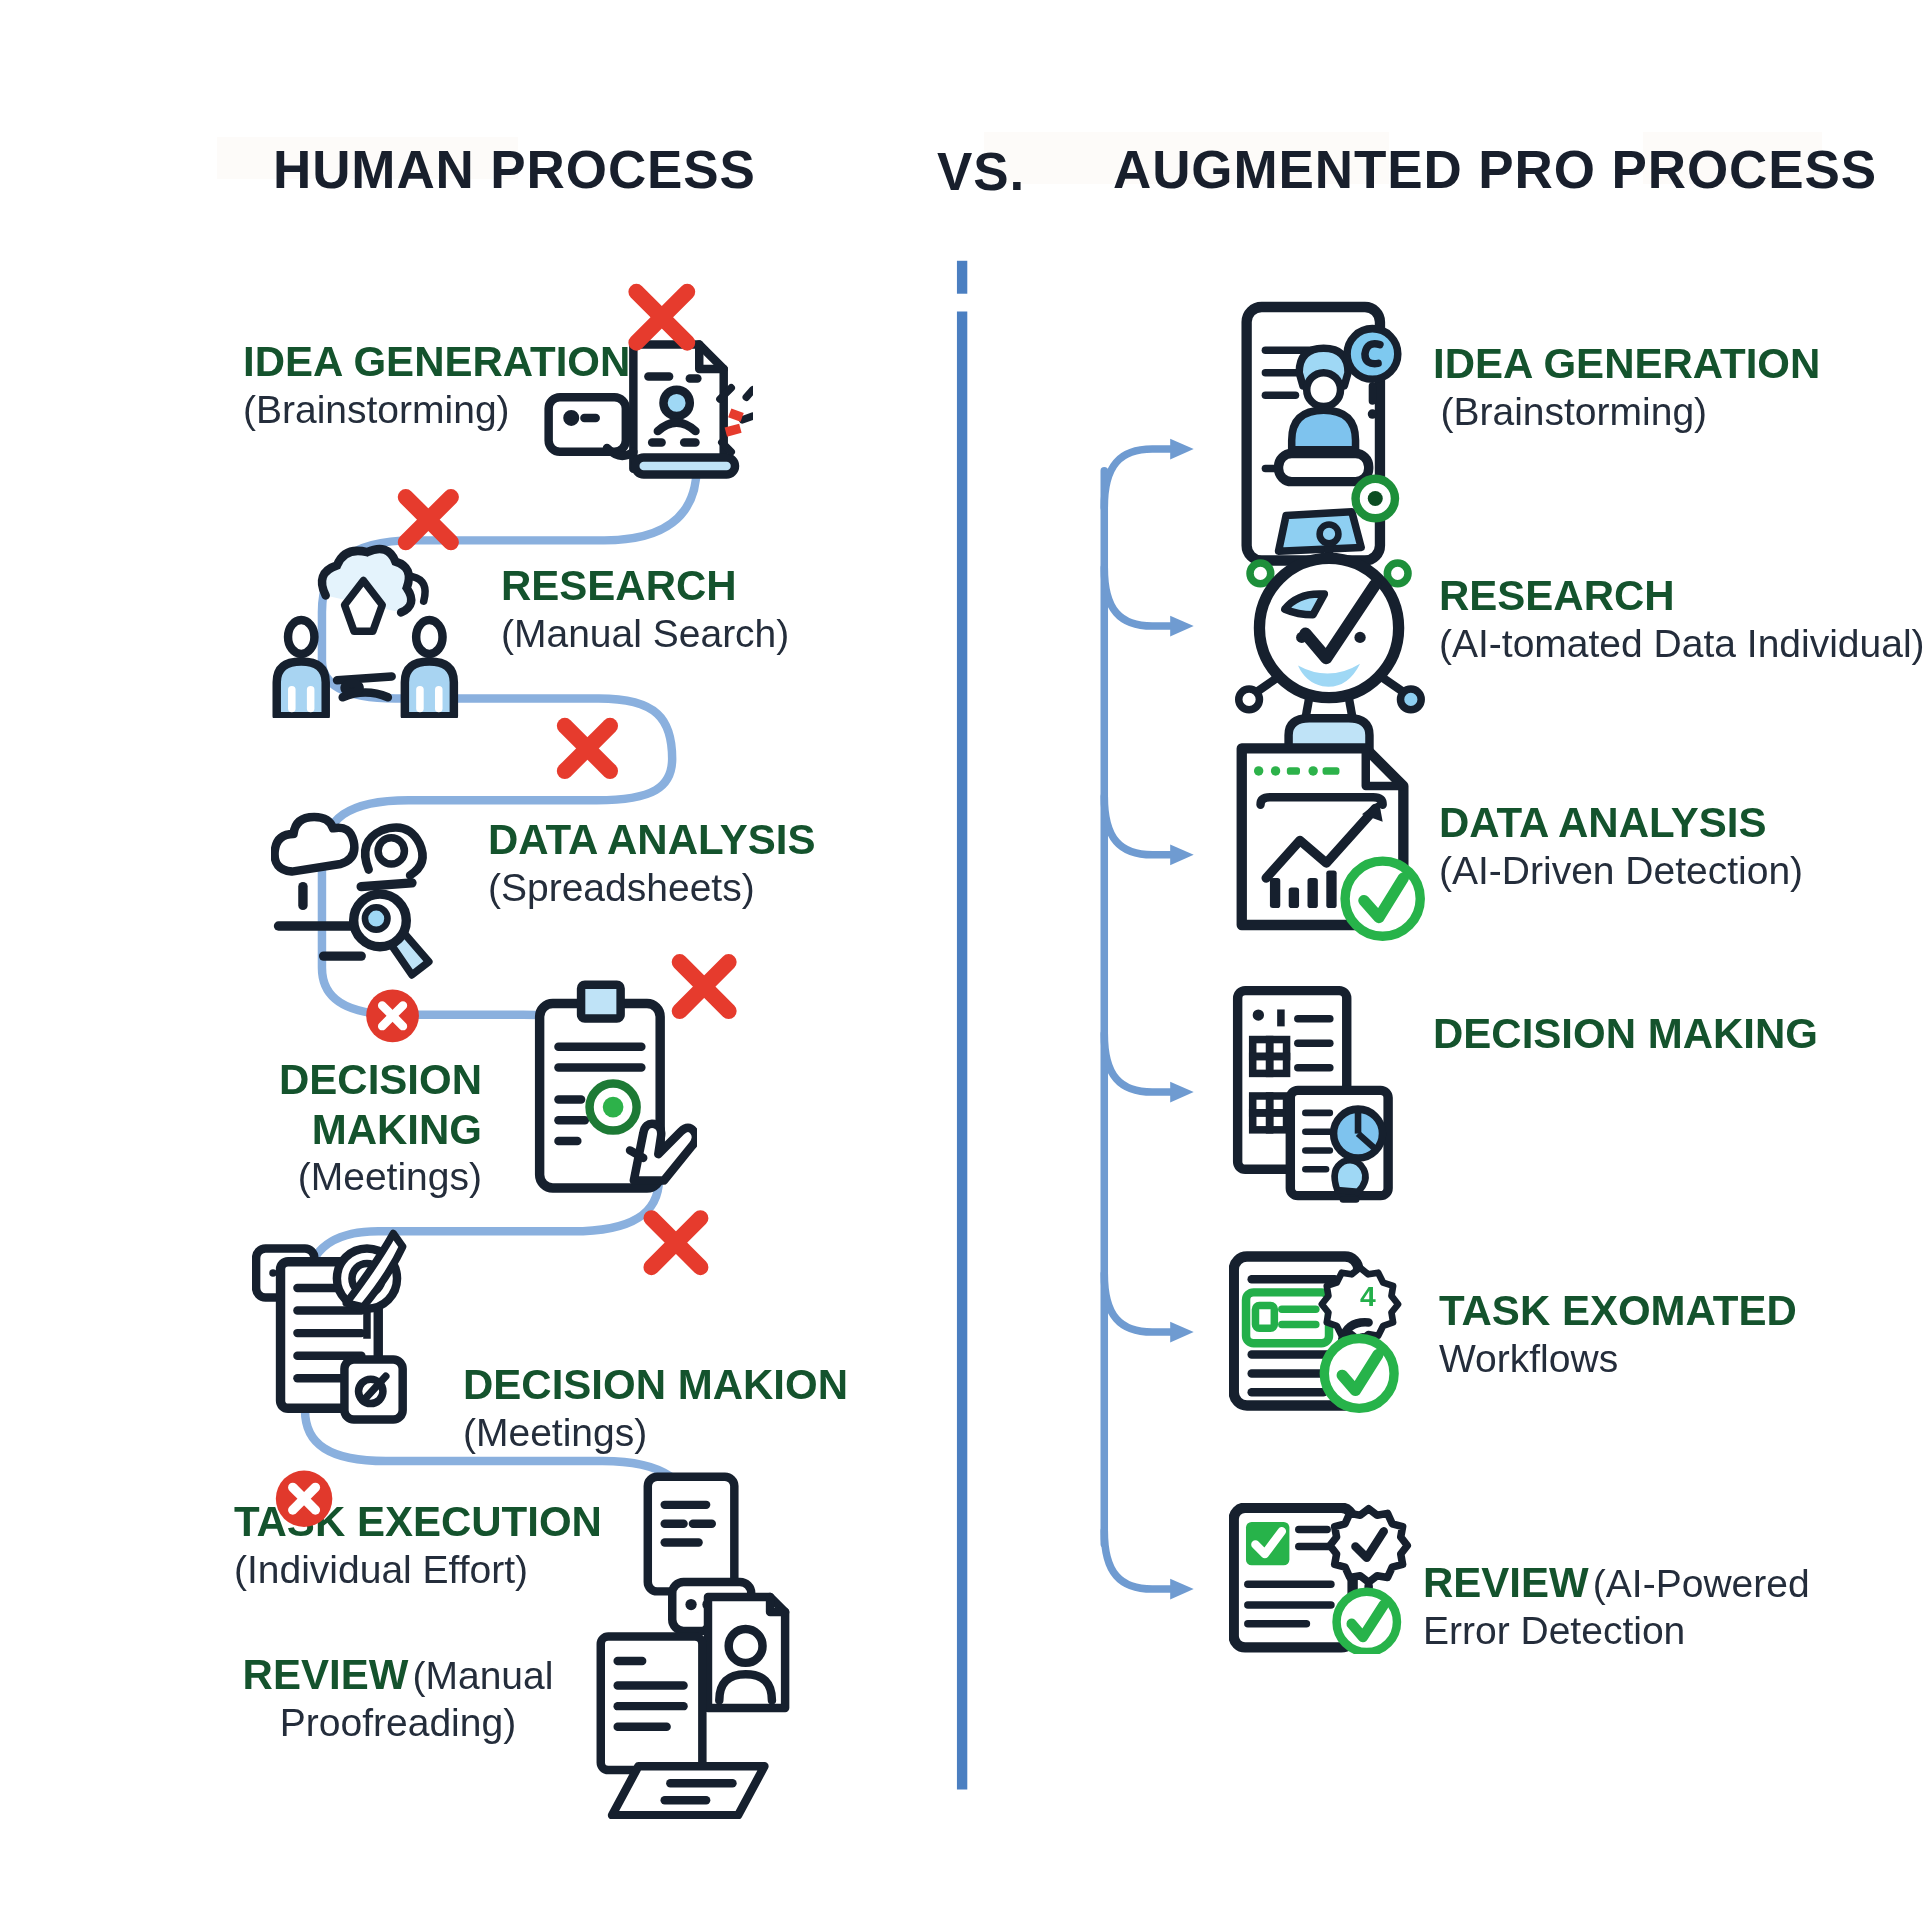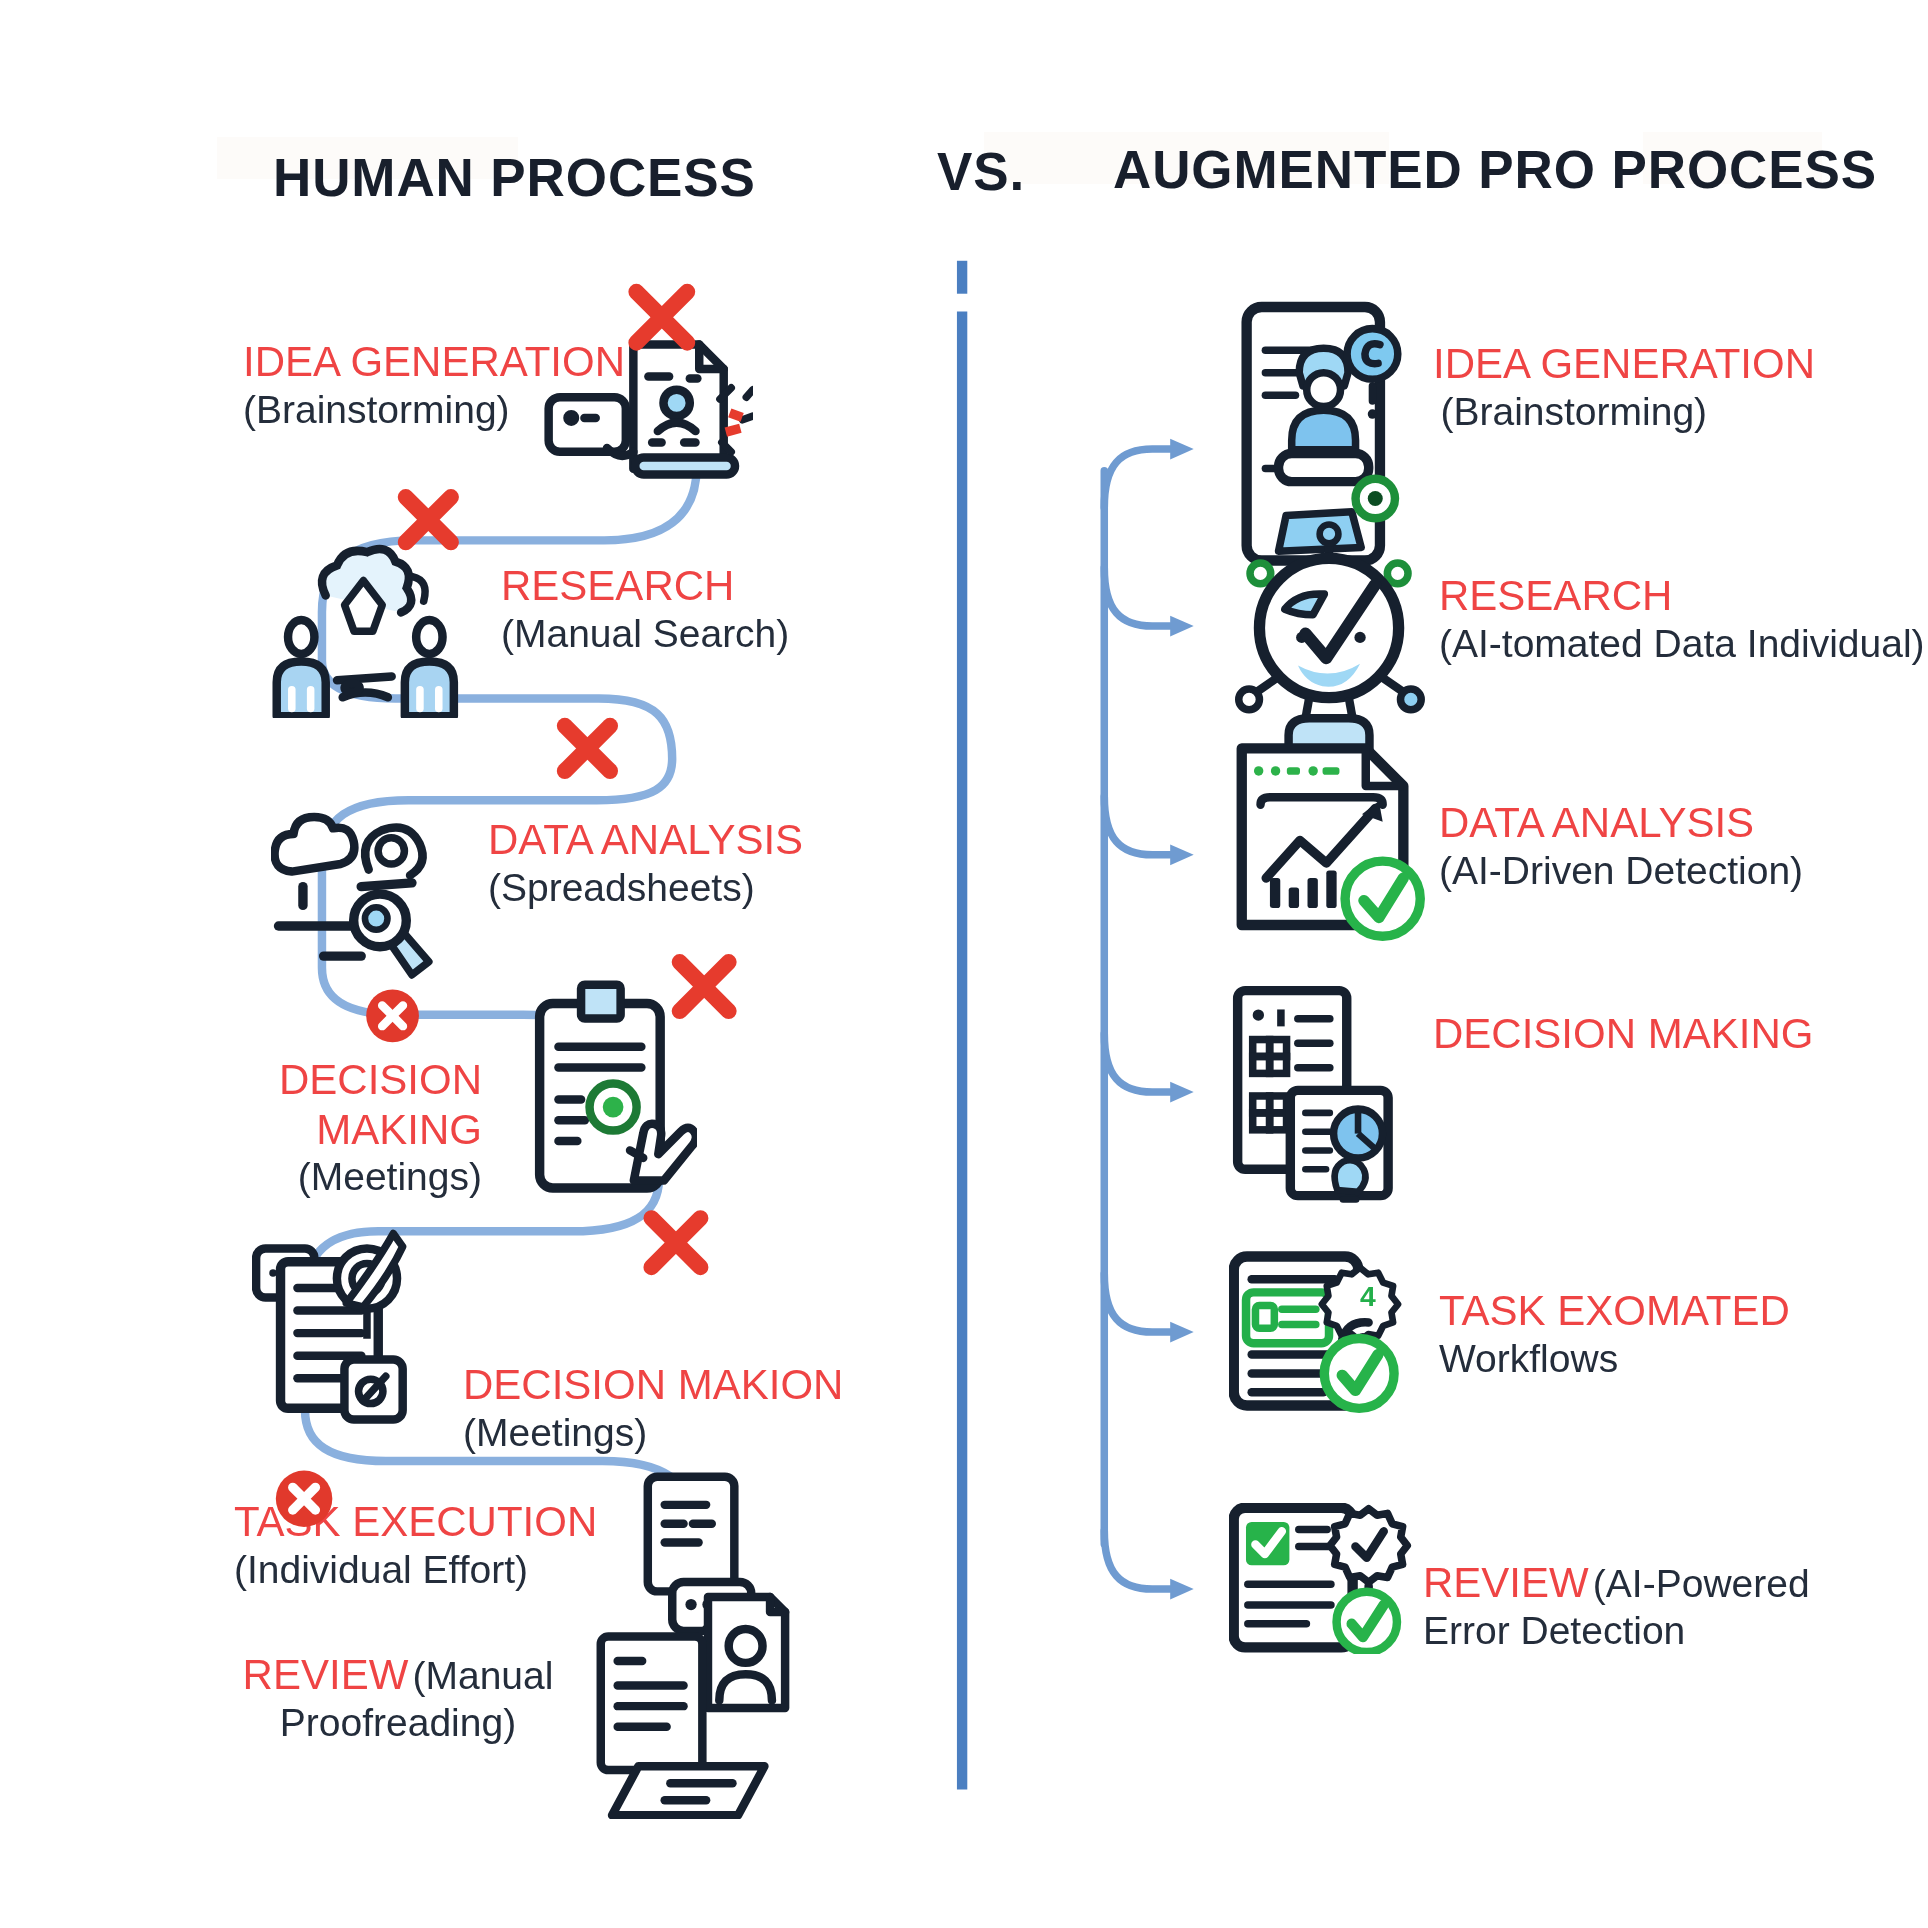--- a/index.html
+++ b/index.html
@@ -5,21 +5,21 @@
   html,body{margin:0;padding:0;}
   body{
     width:1928px;height:1928px;position:relative;overflow:hidden;
     background:#ffffff;color:#1b2330;
     font-family:"Liberation Sans", sans-serif;
   }
   .abs{position:absolute;}
   
   .hdr{font-weight:bold;font-size:53px;letter-spacing:0.9px;color:#181f2c;white-space:nowrap;}
   
-  .step .t{font-weight:normal;font-size:42px;color:#ef4444;line-height:1.18;}
+  .step .t{font-weight:bold;font-size:42px;color:#14532d;line-height:1.18;}
   .step .s{font-weight:normal;font-size:39px;color:#242d3b;line-height:1.18;}
   .step{line-height:1.18;}
   .step.inline .t,.step.inline .s{display:inline;}
   .ralign{text-align:right;}
   .calign{text-align:center;}
   svg{display:block;}
   .layer{position:absolute;left:0;top:0;}
   .artifact{position:absolute;background:#fdfbf9;}
 </style>
 </head>
@@ -54,21 +54,21 @@
   <g fill="#6f9bd1" stroke="none">
     <path d="M1243 466 L1268 477 L1243 488 Z"></path>
     <path d="M1243 654 L1268 665 L1243 676 Z"></path>
     <path d="M1243 897 L1268 908 L1243 919 Z"></path>
     <path d="M1243 1149 L1268 1160 L1243 1171 Z"></path>
     <path d="M1243 1404 L1268 1415 L1243 1426 Z"></path>
     <path d="M1243 1677 L1268 1688 L1243 1699 Z"></path>
   </g>
 </svg>
 
-<div class="abs hdr" style="left:273px;top:139px;margin-top:8px;">HUMAN PROCESS</div>
+<div class="abs hdr" style="left:273px;top:139px;">HUMAN PROCESS</div>
 <div class="abs hdr" style="left:937px;top:141px;">VS.</div>
 <div class="abs hdr" style="left:1113px;top:139px;">AUGMENTED PRO PROCESS</div>
 
 <div class="abs step" style="left:243px;top:337px;">
   <div class="t">IDEA GENERATION</div>
   <div class="s">(Brainstorming)</div>
 </div>
 <div class="abs step" style="left:501px;top:561px;">
   <div class="t">RESEARCH</div>
   <div class="s">(Manual Search)</div>

